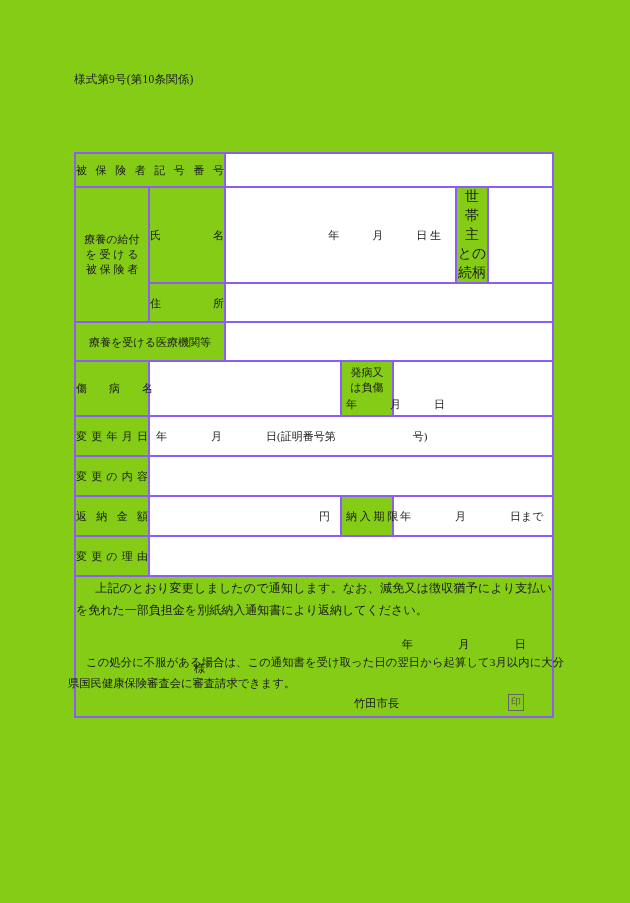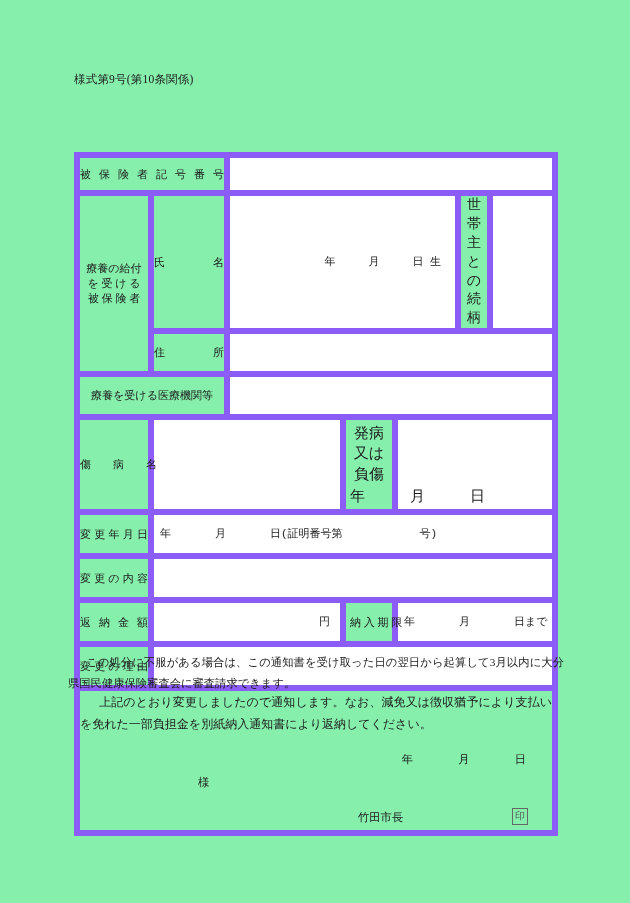--- a/index.html
+++ b/index.html
@@ -11,21 +11,21 @@
     width: 630px;
     height: 903px;
     position: relative;
     font-family: "Liberation Serif", "DejaVu Serif", serif;
     color: #1a1a1a;
     -webkit-font-smoothing: antialiased;
   }
   .page {
     position: absolute;
     inset: 0;
-    background: #86efac;
+    background: #84cc16;
     padding-left: 28px;
   }
 
   
   .form-no {
     position: absolute;
     left: 74px;
     top: 72px;
     font-size: 11.5px;
     letter-spacing: 0.2px;
@@ -45,21 +45,21 @@
   .tbl {
     position: absolute;
     left: 74px;
     top: 152px;
     width: 478px;
     border-collapse: collapse;
     table-layout: fixed;
     font-size: 11px;
   }
   .tbl td {
-    border: 6px solid #8b5cf6;
+    border: 2px solid #8b5cf6;
     padding: 0;
     vertical-align: middle;
     line-height: 1.35;
   }
 
   
   .lbl {
     text-align: center;
     padding: 4px 8px;
     white-space: nowrap;
@@ -74,21 +74,20 @@
     padding-left: 10px;
     padding-right: 10px;
   }
   .lbl-block {
     text-align: center;
     padding: 4px 6px;
     line-height: 1.5;
   }
   .blank {
     background: #fff;
-    font-family: Liberation Mono, monospace;
   }
 
   
   .datefield {
     display: block;
     white-space: pre;
     padding: 0 6px;
   }
   .date-right {
     display: block;
@@ -227,21 +226,21 @@
           <span>療養を受ける医療機関等</span>
         </td>
         <td class="blank" colspan="5"></td>
       </tr>
 
       <tr>
         <td class="lbl lbl-pad" style="height:39px">
           <span class="spread">傷　　病　　名</span>
         </td>
         <td class="blank" colspan="2"></td>
-        <td class="lbl-block" style="font-size:15px;padding:3px 4px">
+        <td class="lbl-block" style="font-size:11px;padding:3px 4px">
           <span>発病又は負傷</span>
           <span class="date-lower">年　　　月　　　日</span>
         </td>
         <td class="blank" colspan="3"></td>
       </tr>
 
       <tr>
         <td class="lbl lbl-pad" style="height:38px">
           <span class="spread">変 更 年 月 日</span>
         </td>

